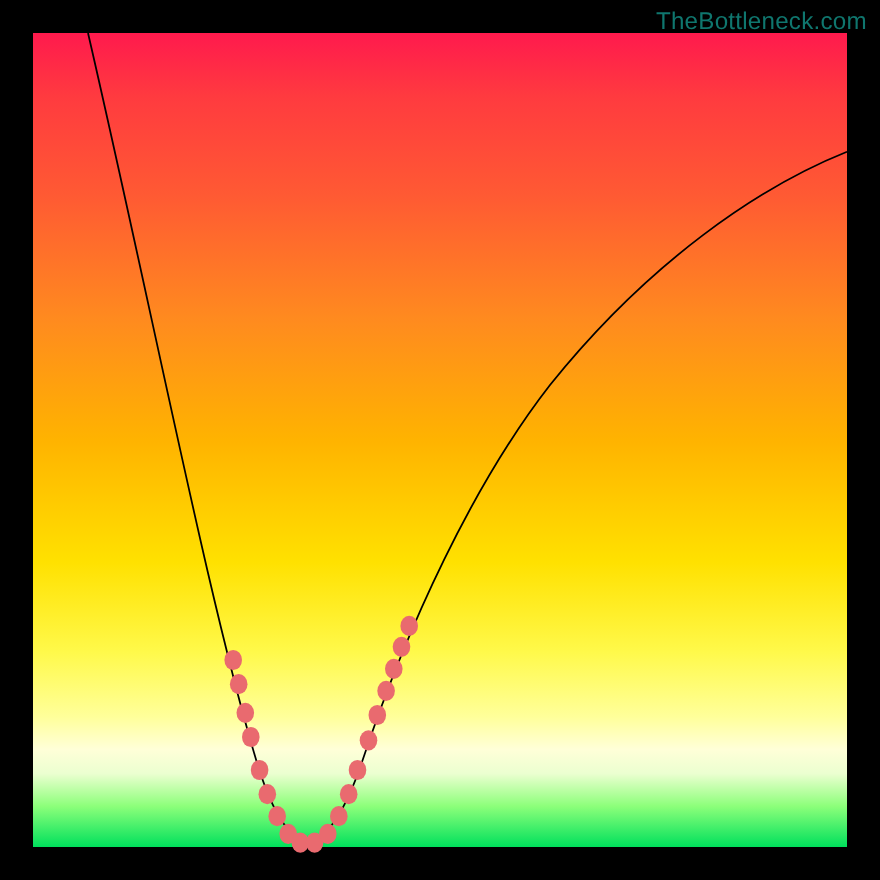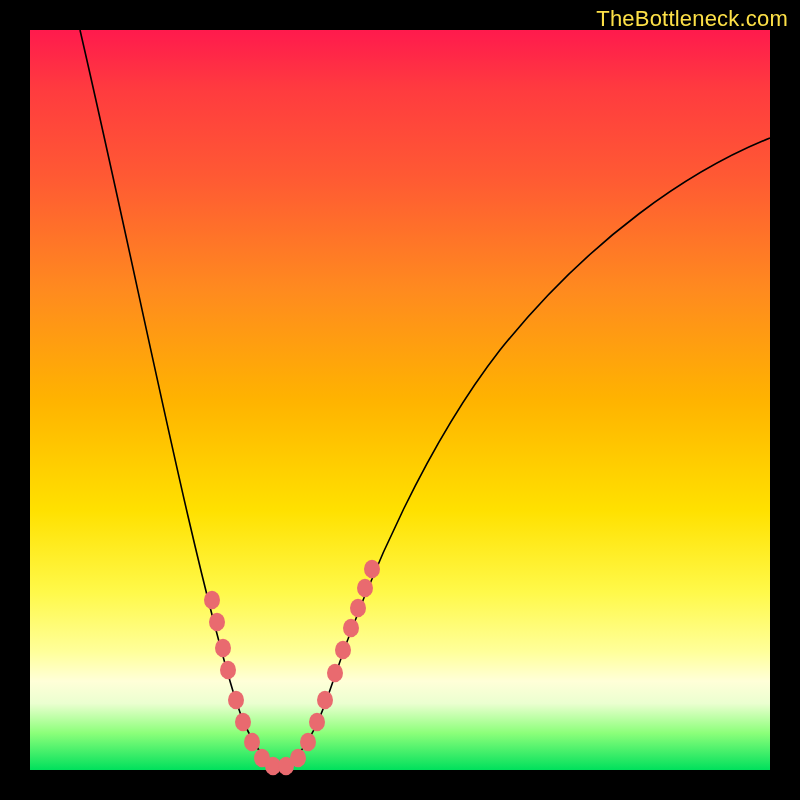--- a/index.html
+++ b/index.html
@@ -39,21 +39,21 @@
       #ffffd8 88%,
       #ebffd0 91%,
       #8cff7a 95%,
       #00e05c 100%
     );
   }
   .watermark {
     position: absolute;
     top: 6px;
     right: 12px;
-    color: #fde047;
+    color: #0f766e;
     font-size: 22px;
     font-weight: 500;
     letter-spacing: 0.2px;
     user-select: none;
   }
   svg.curve {
     position: absolute;
     left: 0;
     top: 0;
     width: 740px;

